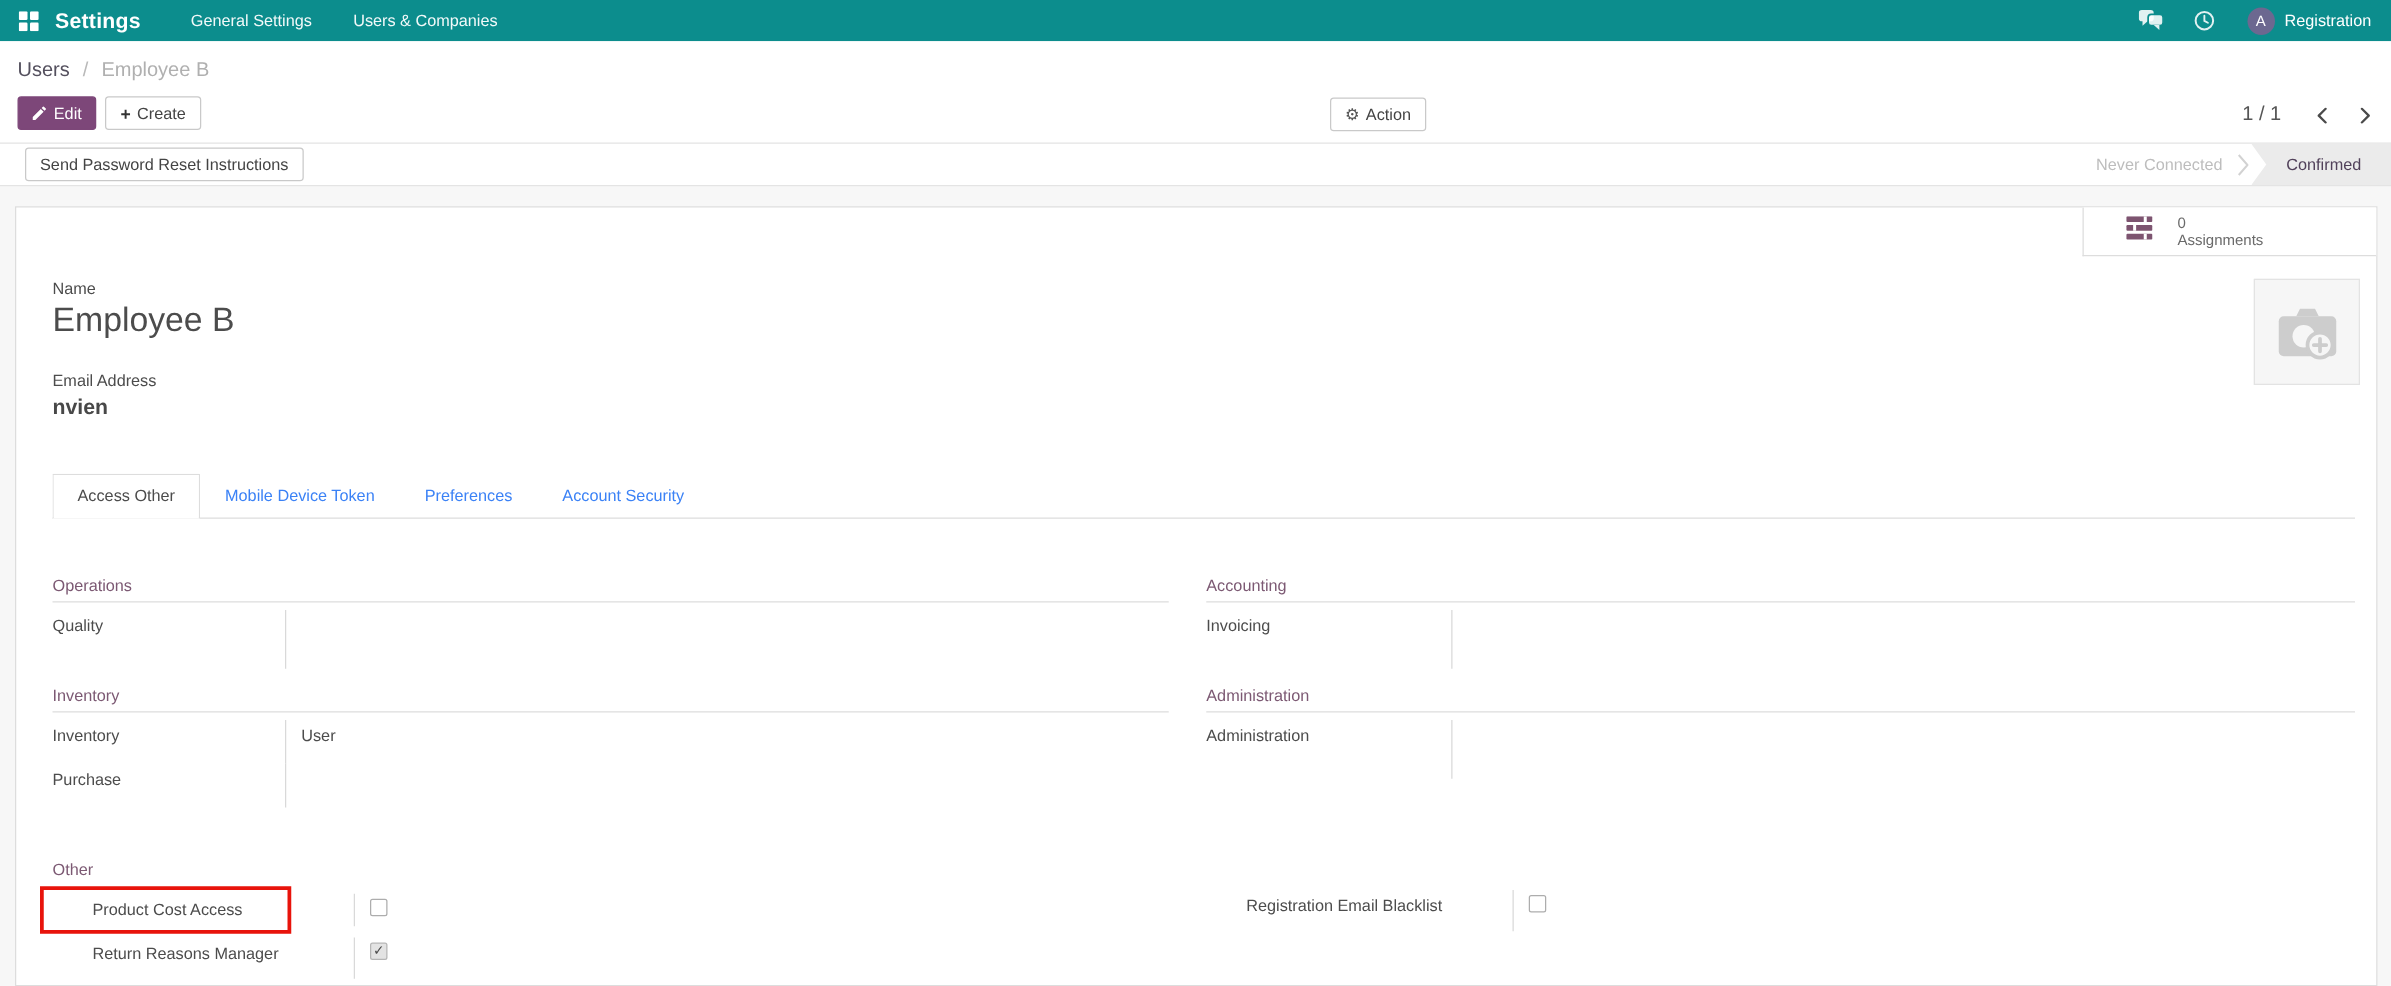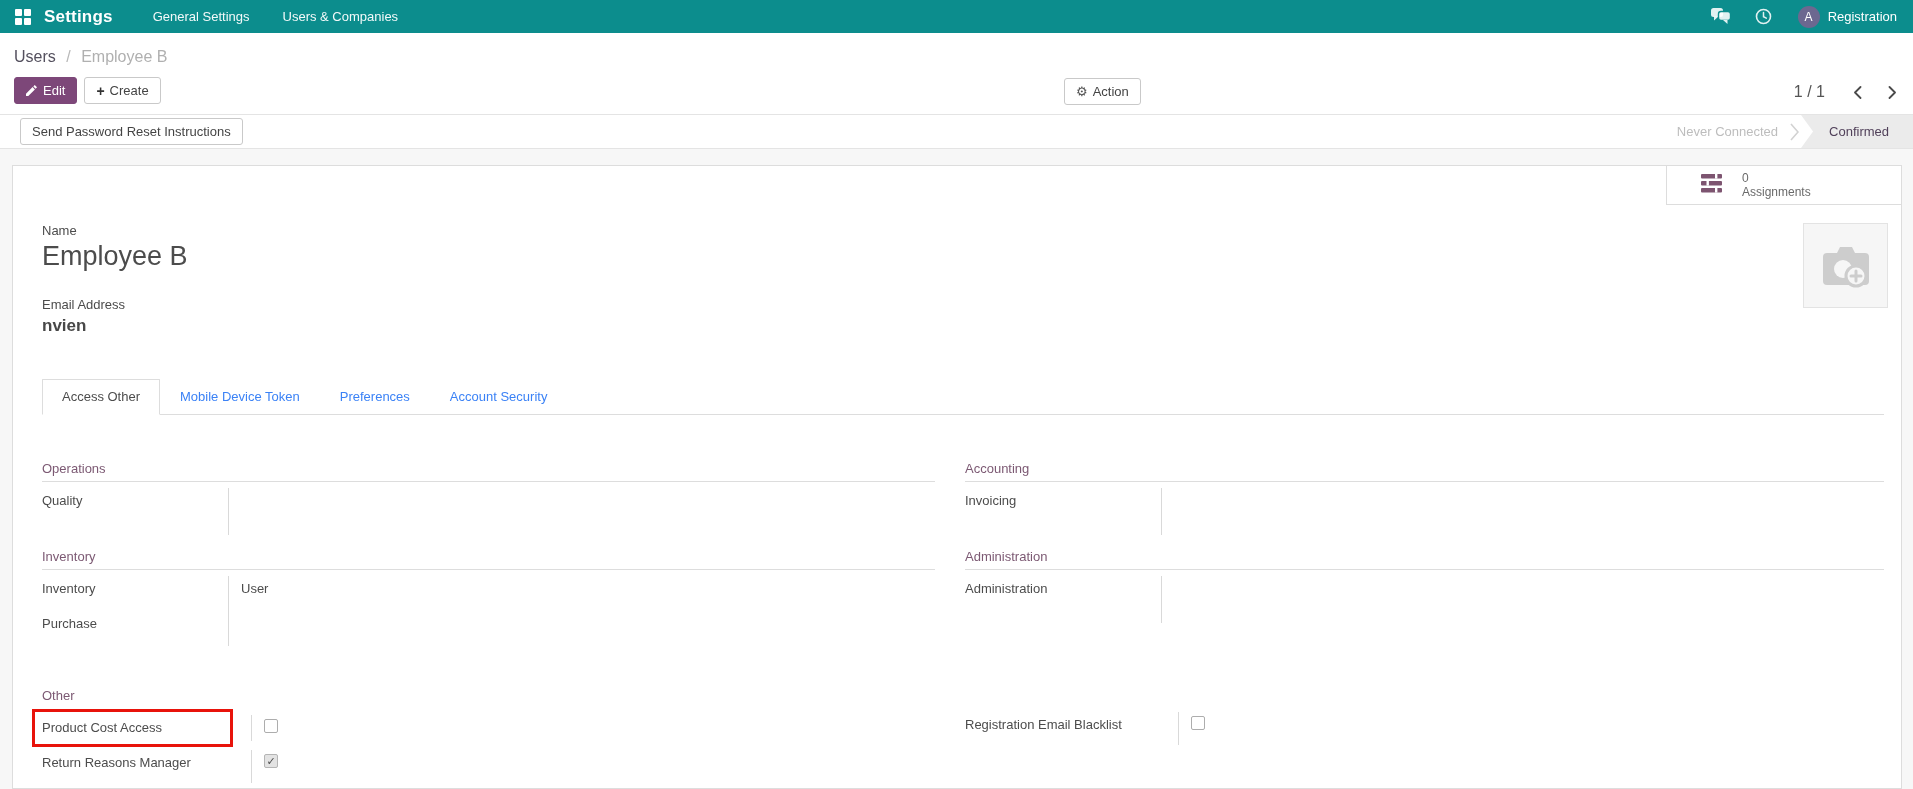--- a/index.html
+++ b/index.html
@@ -83,21 +83,21 @@
   .flabel.w-other { width: 164px; }
   .flabel.w-other-r { width: 168px; }
   .fvalue { border-left: 1px solid #d9d9d9; flex: 1; padding: 5px 0 0 12px; font-size: 13px; color: #4c4c4c; }
 
   .other-section { margin-top: 28px; }
   .cb { width: 14px; height: 14px; border: 1px solid #adadad; border-radius: 2px; background: #fff;
         font-size: 11px; line-height: 12px; text-align: center; color: #4c4c4c; cursor: pointer; }
   .cb.checked { background: #e3e3e3; border-color: #b5b5b5; }
   .hl { border: 3px solid #e8130b; margin: -3px 0 3px -10px; padding: 3px 8px 3px 7px; width: 201px; }
   .hl .frow { min-height: 28px; }
-  .frow.cb-row { min-height: 33px; }
+  .frow.cb-row { min-height: 33px; margin-left: 32px; }
 </style>
 </head>
 <body>
 
 <div class="navbar">
   <div class="apps-btn">
     <svg width="16" height="16" viewBox="0 0 16 16">
       <rect x="0" y="0" width="7" height="7" rx="1" fill="#fff"></rect>
       <rect x="9" y="0" width="7" height="7" rx="1" fill="#fff"></rect>
       <rect x="0" y="9" width="7" height="7" rx="1" fill="#fff"></rect>

